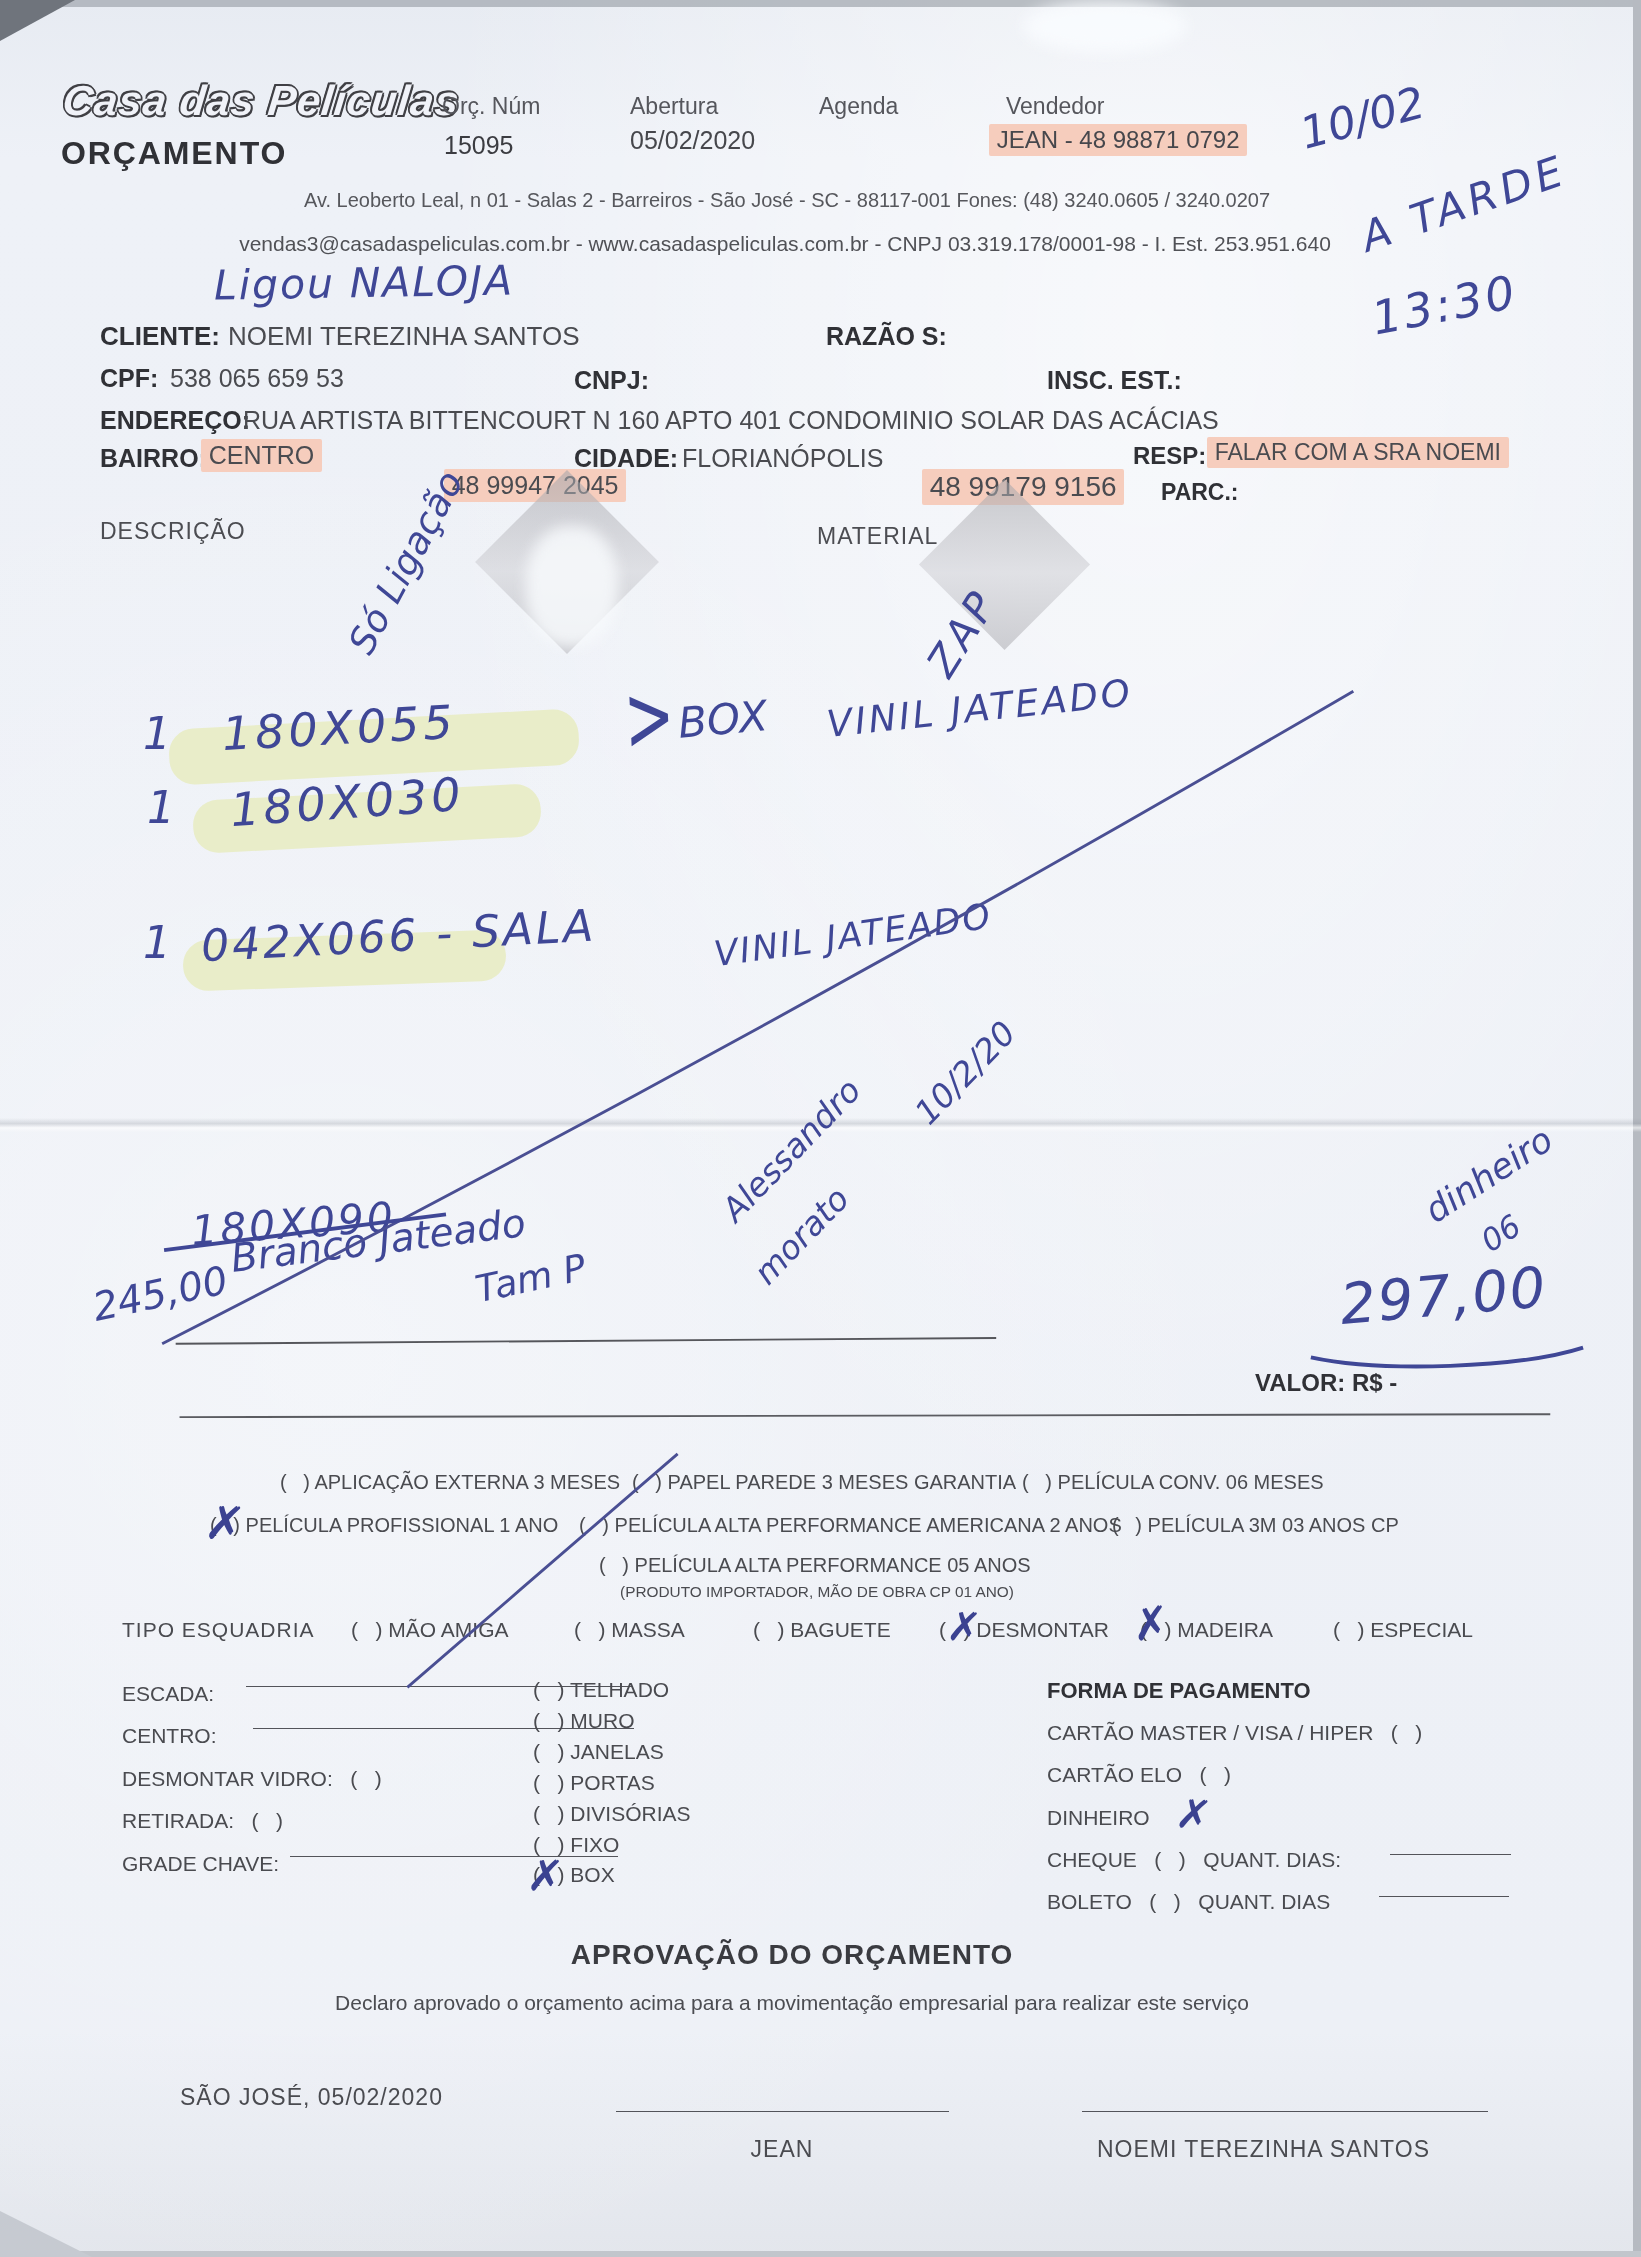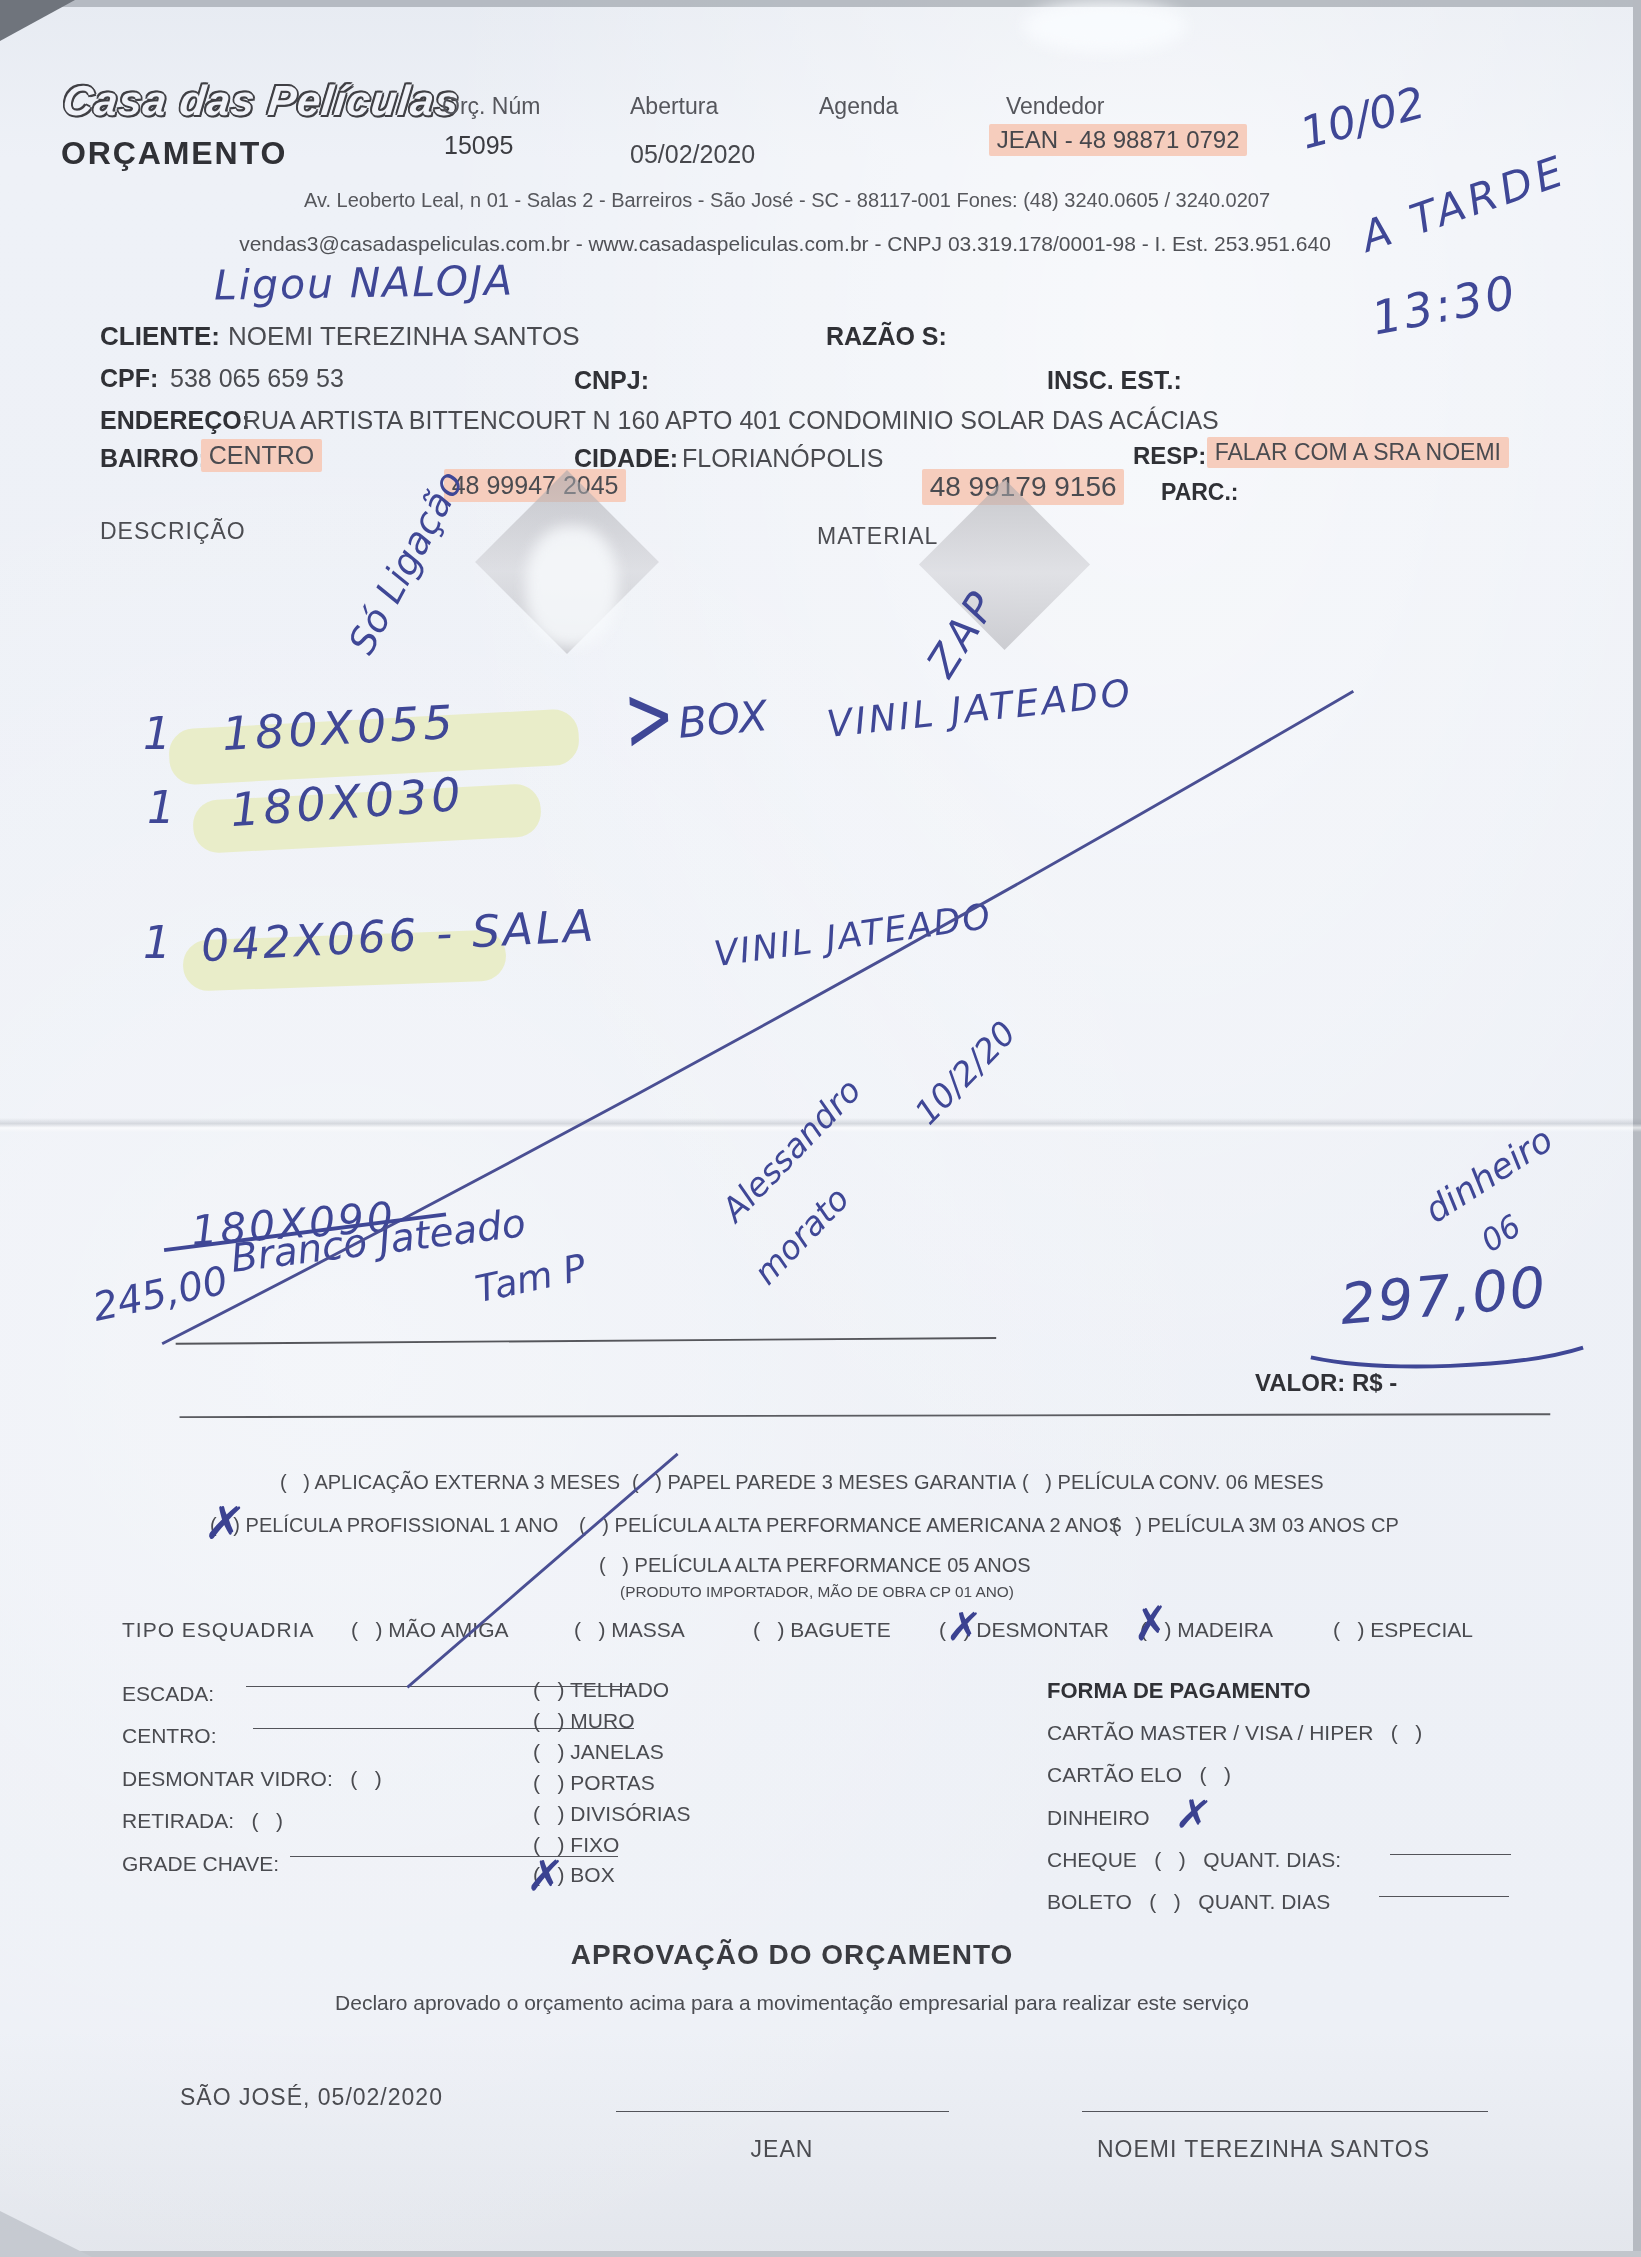--- a/index.html
+++ b/index.html
@@ -40,21 +40,21 @@
   <div class="edge" style="left:1023px;top:0;width:164px;height:53px;background:rgba(250,252,255,.8);border-radius:50%;filter:blur(7.7px);"></div>
 
   <div class="abs logo" style="left:63px;top:77px;">Casa das Películas</div>
   <div class="abs print bold" style="left:61px;top:135px;font-size:32px;letter-spacing:1.9px;">ORÇAMENTO</div>
 
   <div class="abs print" style="left:442px;top:93px;font-size:23px;color:#55565c;">Orç. Núm</div>
   <div class="abs print" style="left:630px;top:93px;font-size:23px;color:#55565c;">Abertura</div>
   <div class="abs print" style="left:819px;top:93px;font-size:23px;color:#55565c;">Agenda</div>
   <div class="abs print" style="left:1006px;top:93px;font-size:23px;color:#55565c;">Vendedor</div>
   <div class="abs print" style="left:444px;top:131px;font-size:25px;font-weight:normal;color:#3b3c41;">15095</div>
-  <div class="abs print" style="left:630px;top:140px;font-size:25px;color:#46474c;">05/02/2020</div>
+  <div class="abs print" style="left:630px;top:126px;font-size:25px;color:#46474c;">05/02/2020</div>
   <div class="abs print hl" style="left:989px;top:124px;font-size:24px;color:#46474c;z-index:3;">JEAN - 48 98871 0792</div>
 
   <div class="abs hw" style="left:1299px;top:92px;font-size:44px;transform:rotate(-15deg);">10/02</div>
   <div class="abs hw" style="left:1357px;top:179px;font-size:42px;letter-spacing:4.8px;transform:rotate(-19deg);">A TARDE</div>
   <div class="abs hw" style="left:1371px;top:278px;font-size:46px;letter-spacing:2.9px;transform:rotate(-11deg);">13:30</div>
 
   <div class="abs print" style="left:787px;top:189px;transform:translateX(-50%);font-size:20px;color:#56575c;">Av. Leoberto Leal, n 01 - Salas 2 - Barreiros - São José - SC - 88117-001 Fones: (48) 3240.0605 / 3240.0207</div>
   <div class="abs print" style="left:785px;top:232px;transform:translateX(-50%);font-size:21px;color:#505156;">vendas3@casadaspeliculas.com.br - www.casadaspeliculas.com.br - CNPJ 03.319.178/0001-98 - I. Est. 253.951.640</div>
   <div class="abs hw" style="left:214px;top:259px;font-size:41px;letter-spacing:1.9px;transform:rotate(-1deg);">Ligou NALOJA</div>
 

